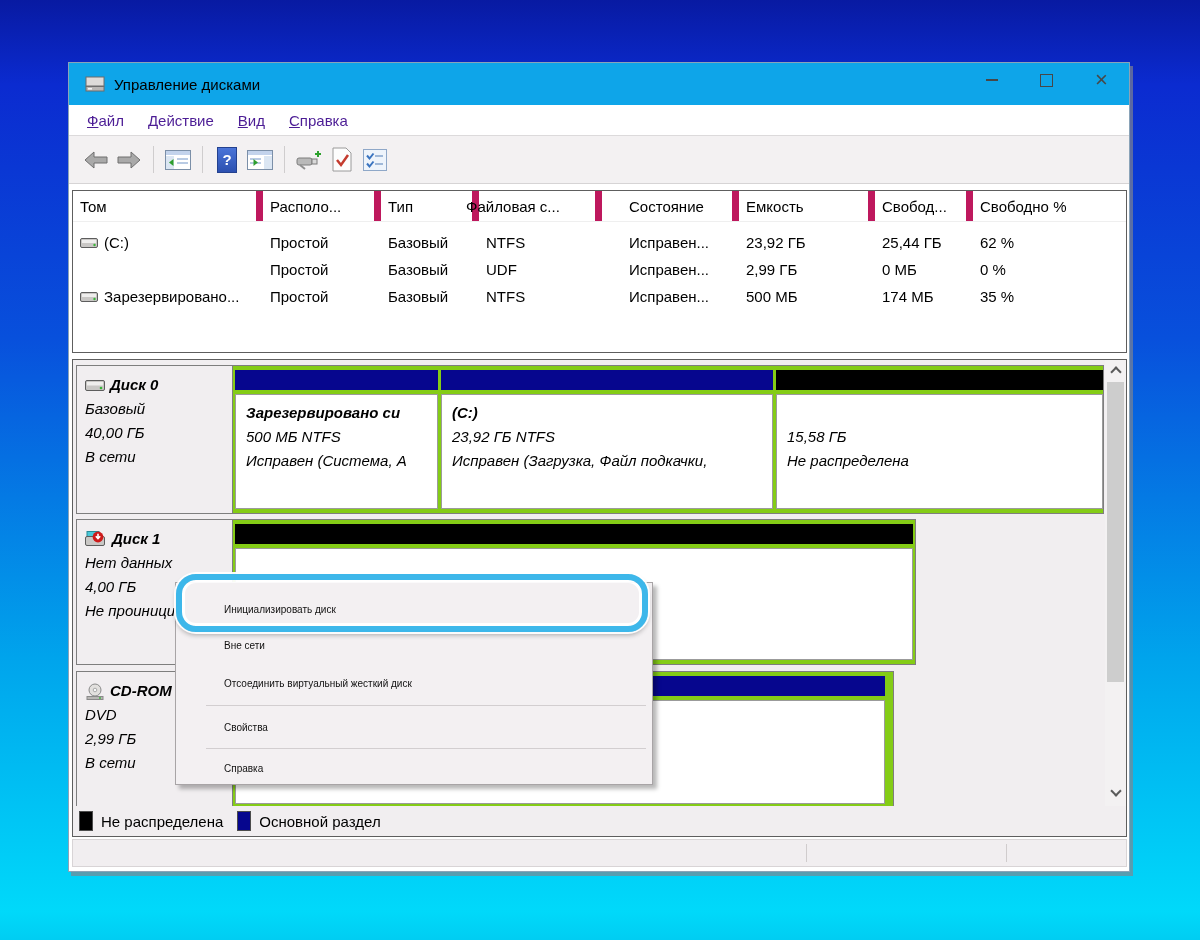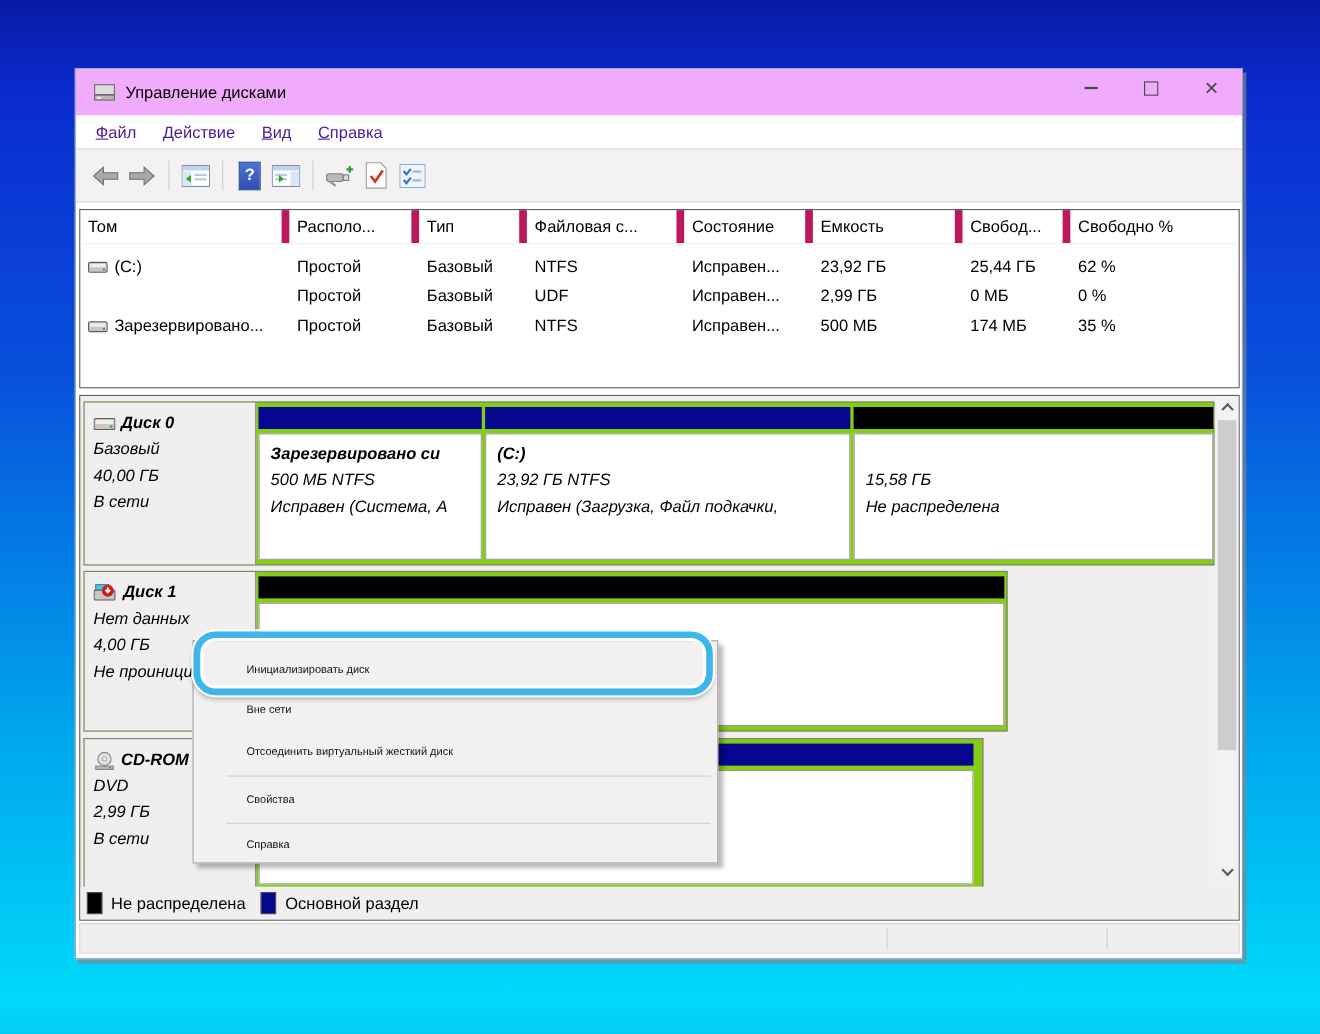--- a/index.html
+++ b/index.html
@@ -5,21 +5,21 @@
   * { margin:0; padding:0; box-sizing:border-box; }
   body { font-family:"Liberation Sans","DejaVu Sans",sans-serif; }
   .stage { position:relative; width:1200px; height:940px; overflow:hidden;
     background:linear-gradient(180deg,#081aa2 0%,#0b2bd0 9%,#0850dc 36%,#00a4ec 70%,#00d9fa 97%,#00cdf2 100%); }
 
   
   .window { position:absolute; left:68px; top:62px; width:1062px; height:810px;
     background:#fff; border:1px solid #8aa3b8;
     box-shadow:3px 4px 0 rgba(130,132,142,.68); }
 
-  .titlebar { position:absolute; left:0; top:0; right:0; height:42px; background:#f0abfc;
+  .titlebar { position:absolute; left:0; top:0; right:0; height:42px; background:#0ea5e9;
     display:flex; align-items:center; padding-left:16px; }
   .title-text { font-size:15px; color:#000; margin-left:9px; }
   .win-controls { position:absolute; right:0; top:0; display:flex; }
   .wbtn { width:55px; height:34px; display:flex; align-items:center; justify-content:center; }
   .gl-min { width:12px; height:2px; background:#474747; }
   .gl-max { width:13px; height:13px; border:1px solid #474747; }
   .gl-close { font-size:22px; color:#474747; font-weight:300; line-height:1; }
 
   .menubar { position:absolute; left:0; top:42px; right:0; height:30px; background:#fff;
     display:flex; align-items:center; padding-left:6px; }
@@ -188,21 +188,21 @@
           <path d="M4 14.5 L6.5 17.5 L10.5 12.5" stroke="#3a74c0" stroke-width="2" fill="none"></path>
           <rect x="12" y="14" width="8" height="2" fill="#9fb8d8"></rect>
         </svg>
       </div>
     </div>
 
     <div class="table-pane">
       <div class="th" style="left:0;width:190px">Том</div>
       <div class="th" style="left:190px;width:118px">Располо...</div>
       <div class="th" style="left:308px;width:98px">Тип</div>
-      <div class="th" style="left:406px;width:143px">Файловая с...</div>
+      <div class="th" style="left:386px;width:143px">Файловая с...</div>
       <div class="th" style="left:549px;width:117px">Состояние</div>
       <div class="th" style="left:666px;width:136px">Емкость</div>
       <div class="th" style="left:802px;width:98px">Свобод...</div>
       <div class="th" style="left:900px;width:155px;border-right:none">Свободно %</div>
       <div class="th-underline"></div>
 
       <div class="tr" style="top:38px">
         <div class="td" style="left:0;width:190px">
           <span class="ric">
             <svg width="18" height="13" viewBox="0 0 18 13">

